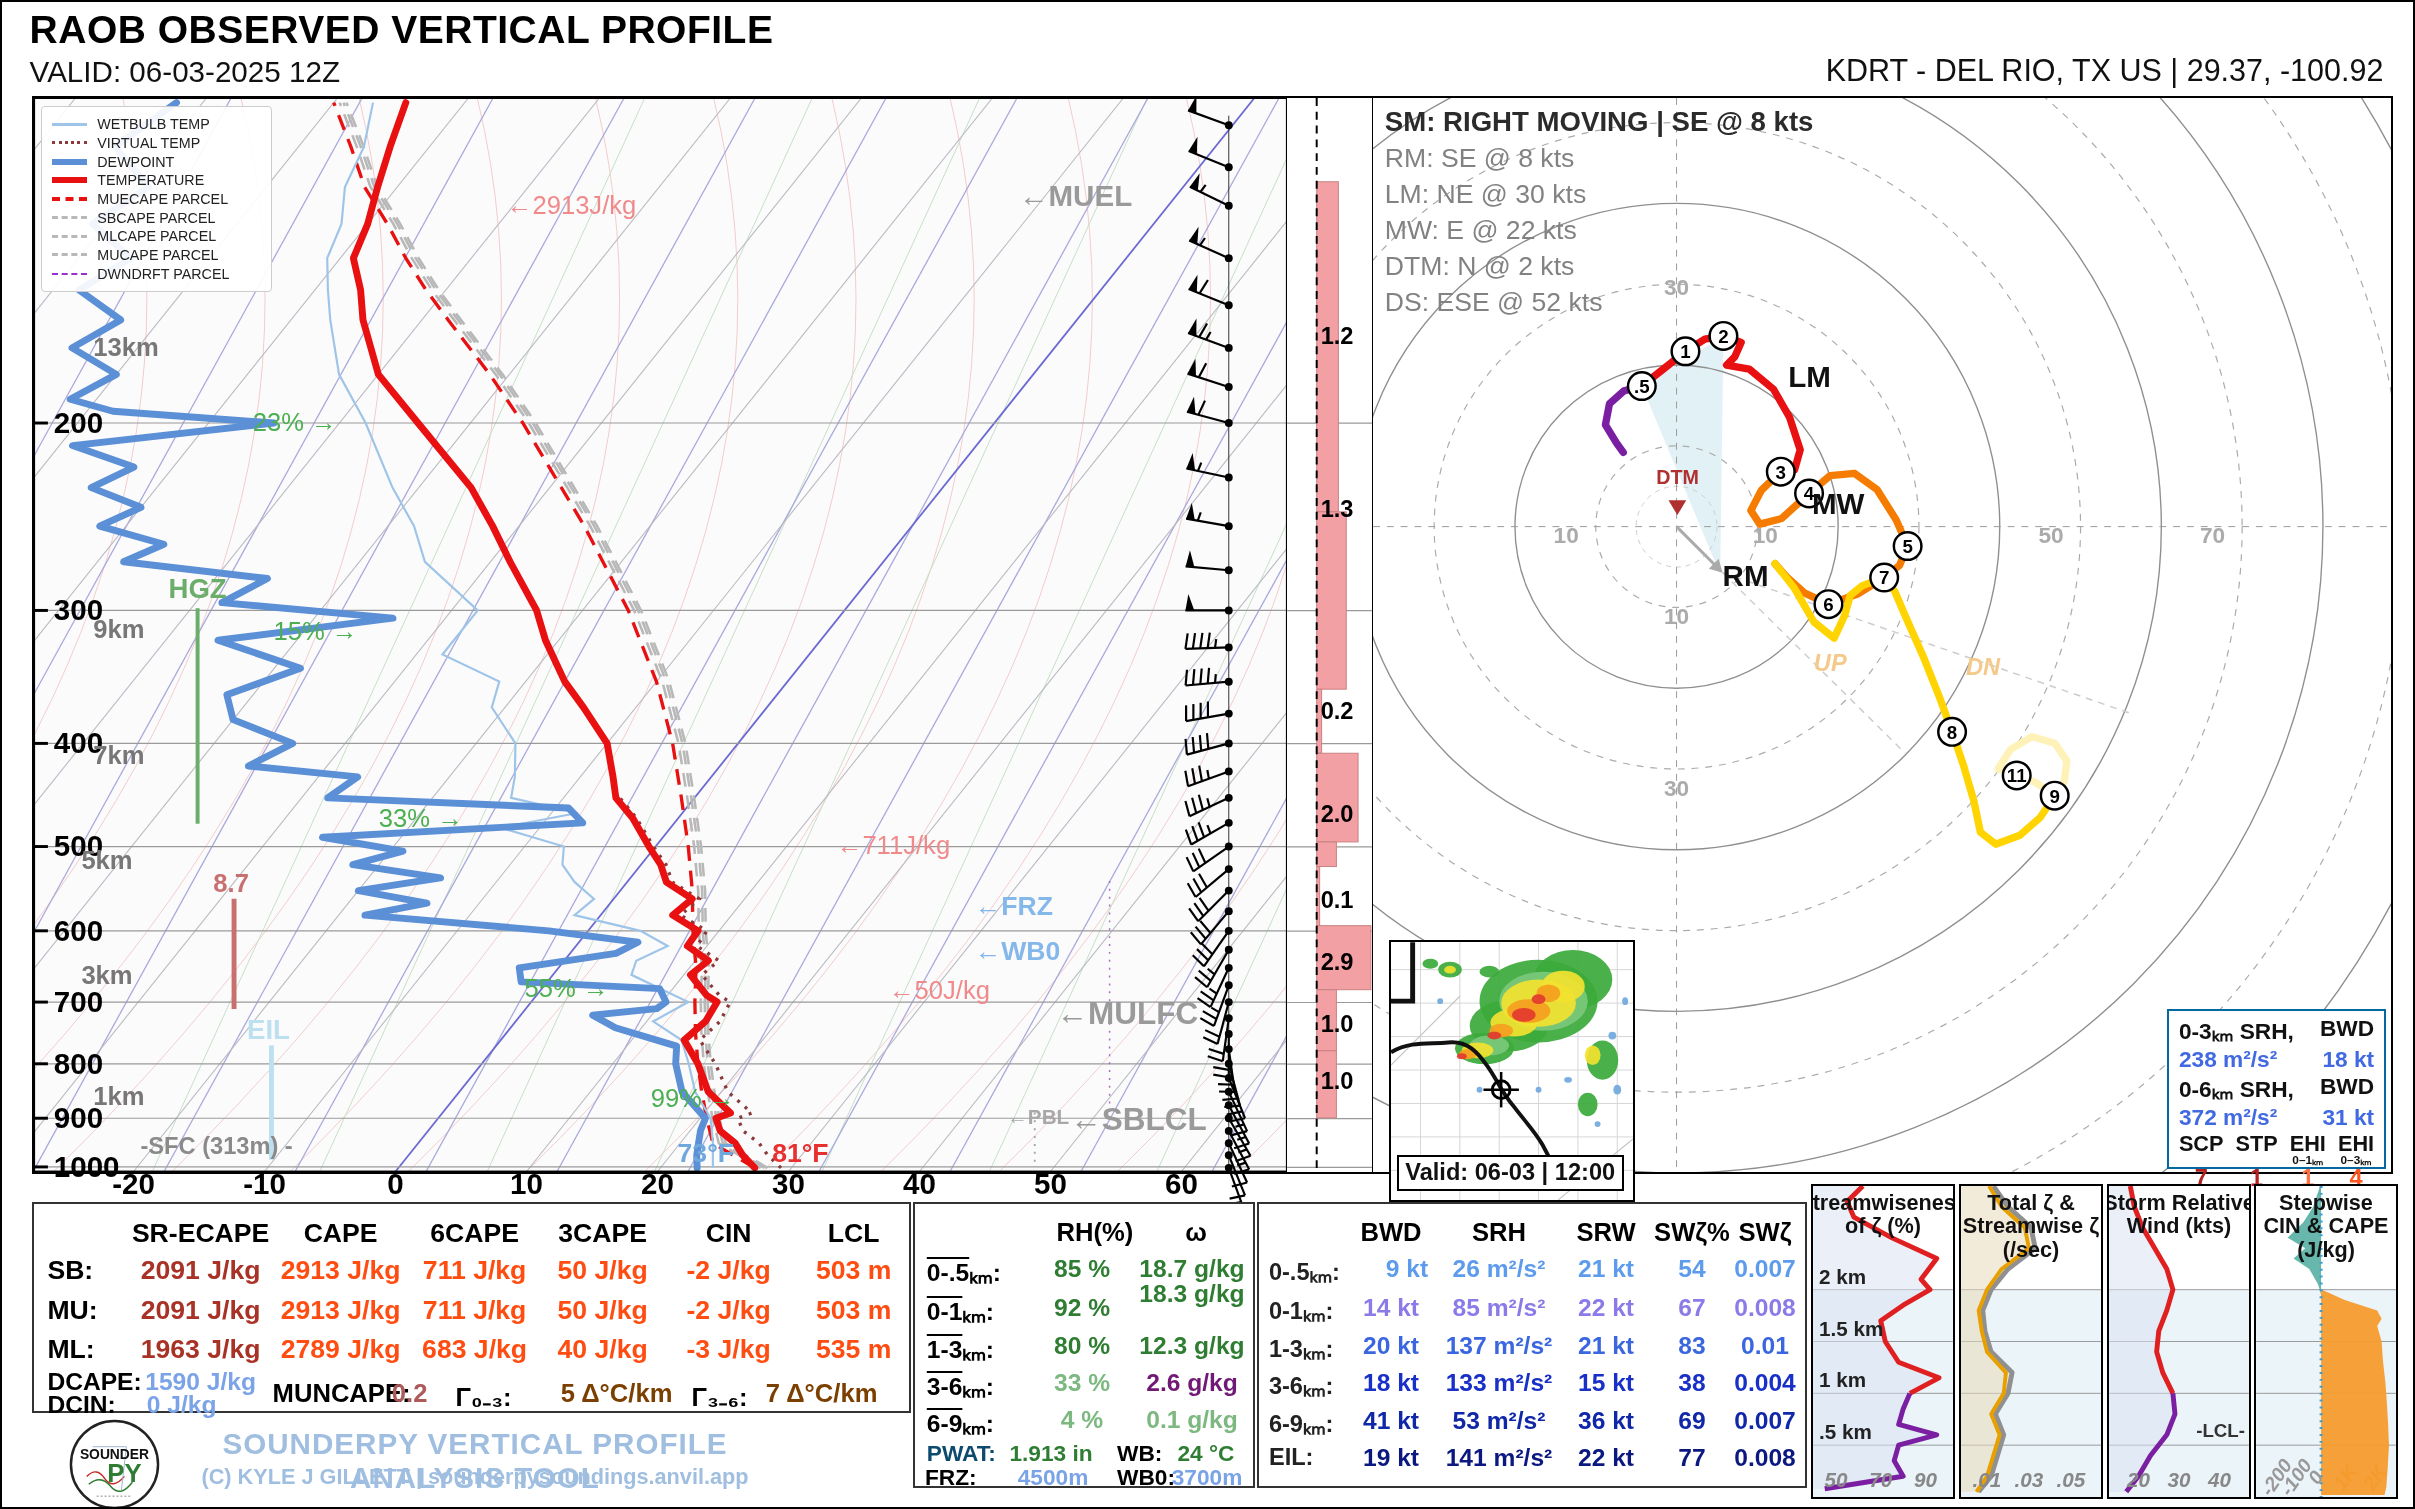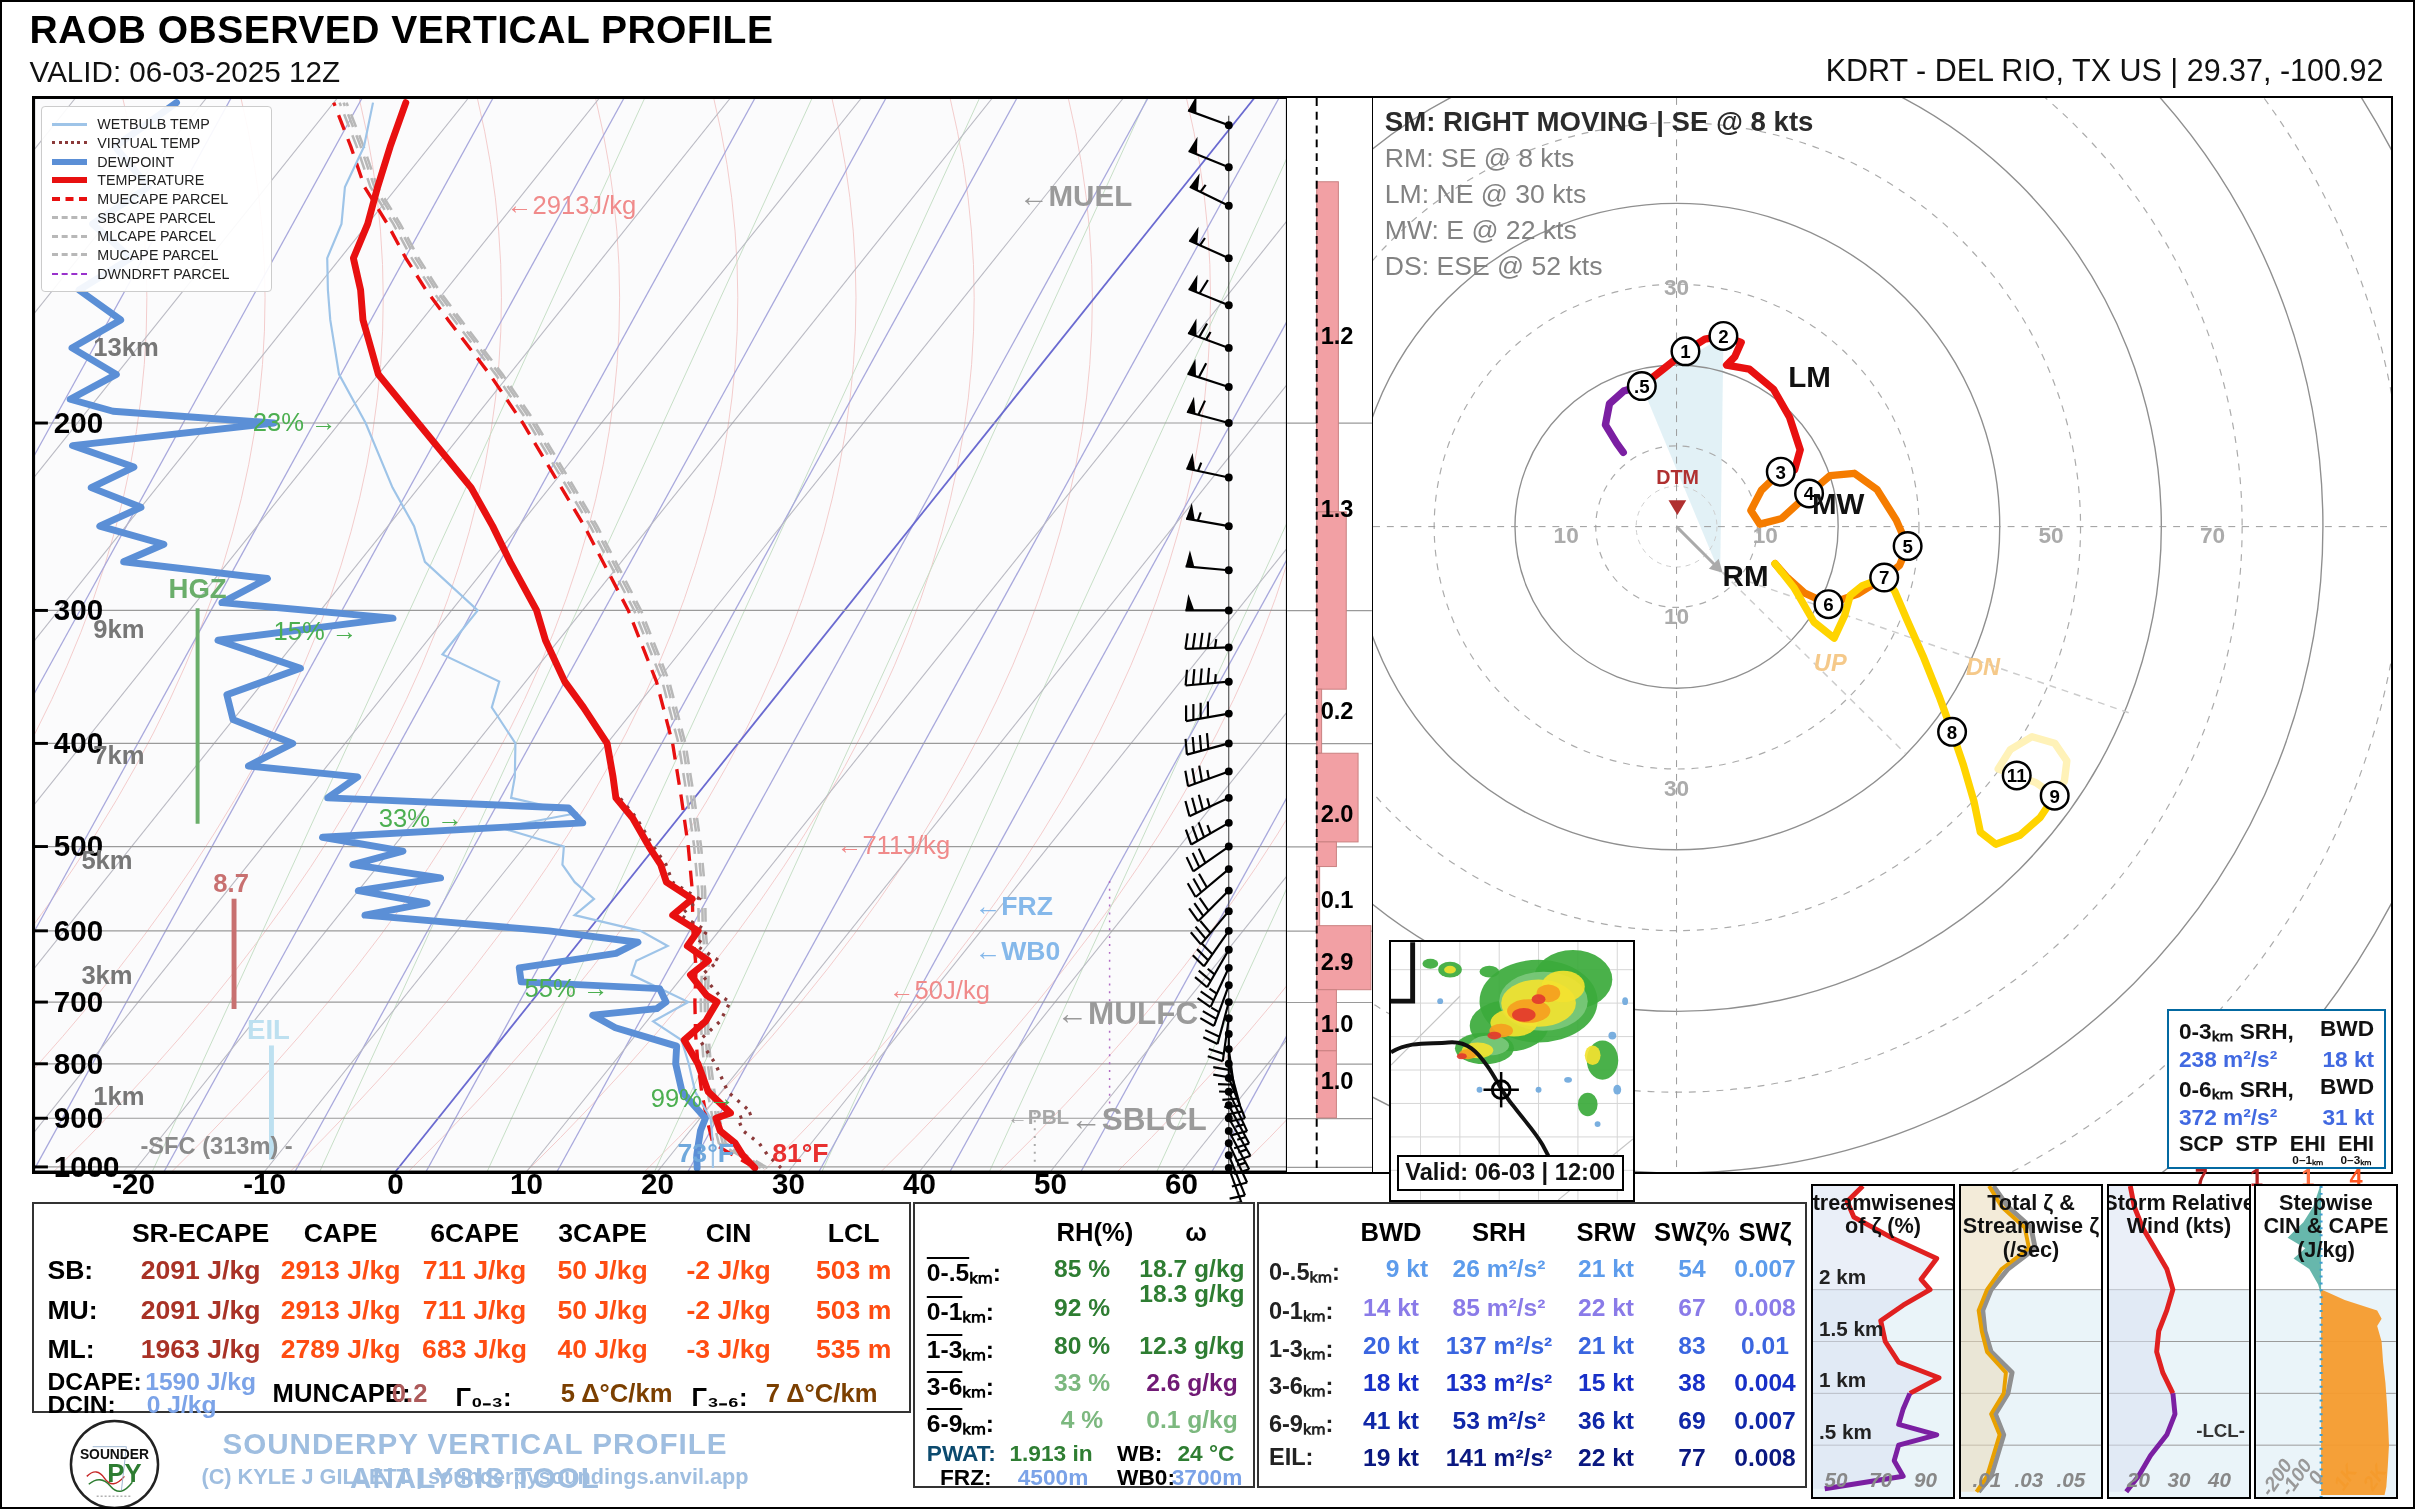--- a/index.html
+++ b/index.html
@@ -523,20 +523,21 @@
           <text x="309" y="392" font-size="20" fill="#B03030" text-anchor="middle" font-weight="bold" font-family="Liberation Sans, sans-serif">DTM</text>
           <text x="464" y="582" font-size="24" fill="#F5C98A" text-anchor="middle" font-weight="bold" font-family="Liberation Sans, sans-serif" font-style="italic">UP</text>
           <text x="619" y="586" font-size="24" fill="#F5C98A" text-anchor="middle" font-weight="bold" font-family="Liberation Sans, sans-serif" font-style="italic">DN</text>
         </g>
       </svg>
     <div id="sm-block">
         <div class="sm0">SM: RIGHT MOVING | SE @ 8 kts</div>
         <div class="smn">RM: SE @ 8 kts</div>
         <div class="smn">LM: NE @ 30 kts</div>
         <div class="smn">MW: E @ 22 kts</div>
+        <div class="smn">DTM: N @ 2 kts</div>
         <div class="smn">DS: ESE @ 52 kts</div>
       </div>
     <div id="srh-box">
         <div class="srhrow">
           <div class="srhk">0-3ₖₘ SRH,</div>
           <div class="srhk">BWD</div>
         </div>
         <div class="srhrow">
           <div class="srhv">238 m²/s²</div>
           <div class="srhv">18 kt</div>
@@ -686,21 +687,21 @@
       <div class="cell" style="left: 11.8px; top: 165px; font-size: 24.6px; color: rgb(0, 0, 0);"><span class="ovl">3-6</span><span>ₖₘ:</span></div>
       <div class="cell ctr" style="left: 167px; top: 165px; font-size: 24.6px; color: rgb(124, 184, 127);">33 %</div>
       <div class="cell ctr" style="left: 277px; top: 165px; font-size: 24.6px; color: #701a75;">2.6 g/kg</div>
       <div class="cell" style="left: 11.8px; top: 202px; font-size: 24.6px; color: rgb(0, 0, 0);"><span class="ovl">6-9</span><span>ₖₘ:</span></div>
       <div class="cell ctr" style="left: 167px; top: 202px; font-size: 24.6px; color: rgb(124, 184, 127);">4 %</div>
       <div class="cell ctr" style="left: 277px; top: 202px; font-size: 24.6px; color: rgb(124, 184, 127);">0.1 g/kg</div>
       <div class="cell" style="left: 11.8px; top: 236px; font-size: 22.7px; color: #0c4a6e;">PWAT:</div>
       <div class="cell ctr" style="left: 136px; top: 236px; font-size: 22.7px; color: rgb(46, 125, 50);">1.913 in</div>
       <div class="cell" style="left: 202px; top: 236px; font-size: 22.7px; color: rgb(0, 0, 0);">WB:</div>
       <div class="cell ctr" style="left: 291px; top: 236px; font-size: 22.7px; color: rgb(46, 125, 50);">24 °C</div>
-      <div class="cell" style="left: 25px; top: 260px; font-size: 22.7px; color: rgb(0, 0, 0);">FRZ:</div>
+      <div class="cell" style="left: 10px; top: 260px; font-size: 22.7px; color: rgb(0, 0, 0);">FRZ:</div>
       <div class="cell ctr" style="left: 138px; top: 260px; font-size: 22.7px; color: rgb(123, 163, 232);">4500m</div>
       <div class="cell" style="left: 202px; top: 260px; font-size: 22.7px; color: rgb(0, 0, 0);">WB0:</div>
       <div class="cell ctr" style="left: 292px; top: 260px; font-size: 22.7px; color: rgb(123, 163, 232);">3700m</div>
     </div>
   <div id="srh-table-box" class="tbox">
       <div class="cell ctr" style="left: 132px; top: 13.8px; font-size: 25.6px; color: rgb(0, 0, 0);">BWD</div>
       <div class="cell ctr" style="left: 240px; top: 13.8px; font-size: 25.6px; color: rgb(0, 0, 0);">SRH</div>
       <div class="cell ctr" style="left: 347px; top: 13.8px; font-size: 25.6px; color: rgb(0, 0, 0);">SRW</div>
       <div class="cell ctr" style="left: 433px; top: 13.8px; font-size: 25.6px; color: rgb(0, 0, 0);">SWζ%</div>
       <div class="cell ctr" style="left: 506px; top: 13.8px; font-size: 25.6px; color: rgb(0, 0, 0);">SWζ</div>

